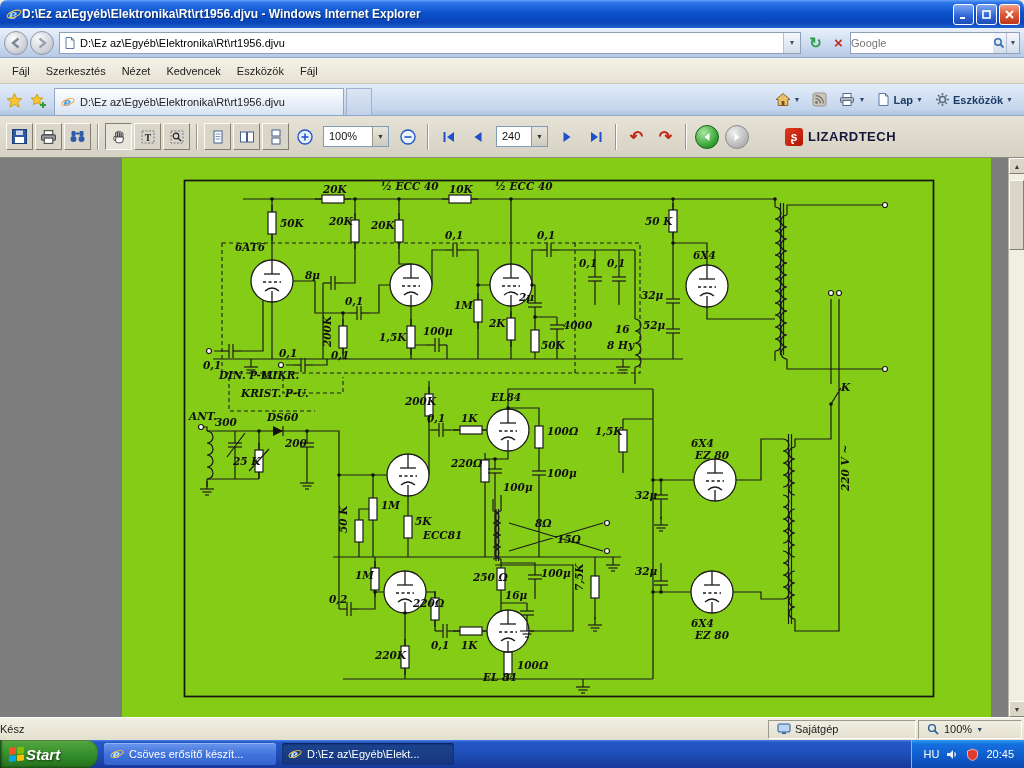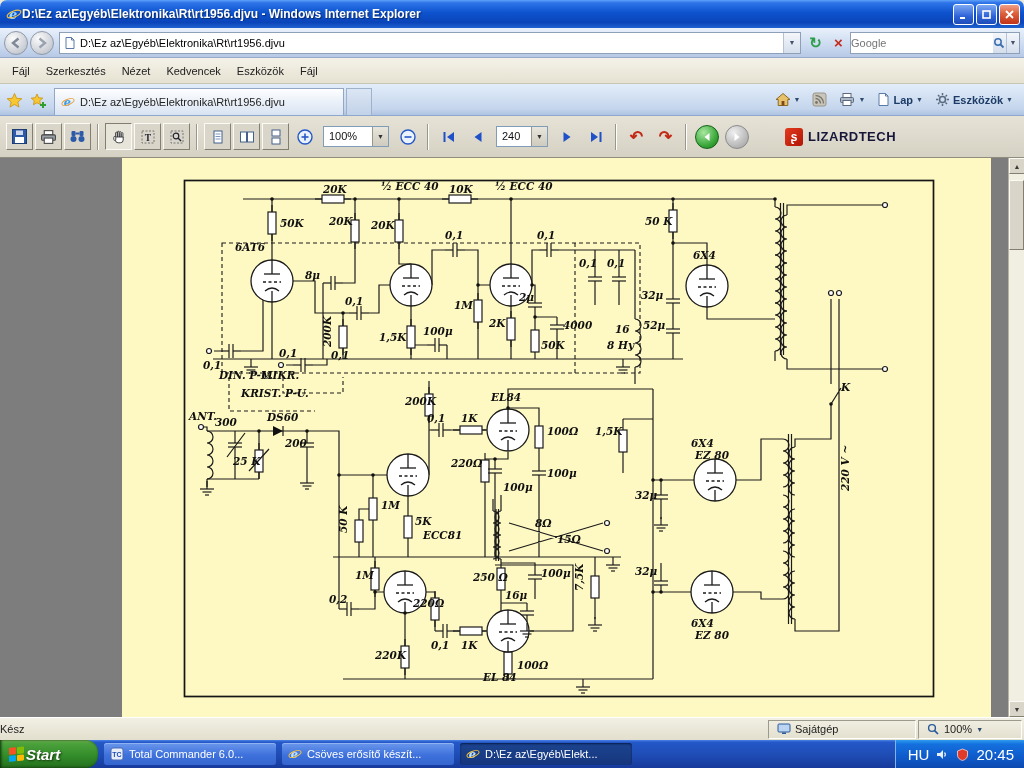--- a/index.html
+++ b/index.html
@@ -65,21 +65,21 @@
   .gcirc { width:24px; height:24px; border-radius:50%; display:flex; align-items:center; justify-content:center; margin:0 2px; }
   .gcirc.green { background:radial-gradient(circle at 35% 30%,#A8E8A0,#35A435 65%,#1E7A1E); border:1px solid #14621A; }
   .gcirc.gray  { background:radial-gradient(circle at 35% 30%,#EFEFEF,#B9B9B9 65%,#9C9C9C); border:1px solid #8A8A8A; }
   .lizard { display:flex; align-items:center; gap:5px; margin-left:26px; padding:3px 6px; }
   .lizard .mark { width:18px; height:18px; background:linear-gradient(135deg,#E43A1E,#B01505); border-radius:3px;
     display:flex; align-items:center; justify-content:center; color:#fff; font-weight:bold; font-size:12px; }
   .lizard .word { font-size:13px; font-weight:bold; letter-spacing:.5px; color:#16163A; }
 
   
   .content { height:559px; position:relative; background:#7D7D7D; }
-  .pagewhite { position:absolute; left:122px; top:0; width:869px; height:559px; background:#fef9c3; }
+  .pagewhite { position:absolute; left:122px; top:0; width:869px; height:559px; background:#84cc16; }
   .schwrap { position:absolute; left:61px; top:21px; width:752px; height:519px; }
   .vscroll { position:absolute; right:0; top:0; width:16px; height:559px; background:#F1EFE2; border-left:1px solid #B8B4A4; }
   .sbtn { width:16px; height:16px; background:#D9D5C9; border:1px solid; border-color:#FBFAF6 #827E70 #827E70 #FBFAF6;
     display:flex; align-items:center; justify-content:center; font-size:7px; color:#3A3A3A; }
   .sthumb { position:absolute; left:0; top:22px; width:15px; height:70px; background:#D9D5C9;
     border:1px solid; border-color:#FBFAF6 #827E70 #827E70 #FBFAF6; }
   .sdown { position:absolute; bottom:0; }
 
   
   .statusbar { height:23px; background:linear-gradient(180deg,#F2F0E4,#E2DFCE); border-top:1px solid #fff;
@@ -95,21 +95,21 @@
     background:linear-gradient(180deg,#7CBF5A 0%,#4CA23C 12%,#318A28 60%,#256F1E 100%);
     border-radius:0 12px 12px 0; box-shadow:1px 0 3px #0a2a08 inset; color:#fff;
     font-style:italic; font-weight:bold; font-size:15px; text-shadow:1px 1px 2px #1a3a10; }
   .taskbtn { height:22px; width:172px; margin-left:6px; display:flex; align-items:center; gap:5px; padding:0 6px;
     background:linear-gradient(180deg,#6A97EC,#3E71DC 55%,#3565CE); border-radius:3px;
     box-shadow:0 1px 0 #8FB2F2 inset; color:#fff; font-size:11px; }
   .taskbtn.active { background:linear-gradient(180deg,#1C448F,#16367E); box-shadow:0 1px 2px #081c4a inset; }
   .taskbtn .blabel { white-space:nowrap; overflow:hidden; text-overflow:ellipsis; }
   .tray { margin-left:auto; height:28px; display:flex; align-items:center; gap:7px; padding:0 10px 0 12px;
     background:linear-gradient(180deg,#2E9BF0 0%,#1470DE 15%,#0F5BCB 60%,#0C49B0 100%);
-    border-left:1px solid #7FB4F2; color:#fff; font-size:15px; }
+    border-left:1px solid #7FB4F2; color:#fff; font-size:11px; }
 
   
   #sch .w  { stroke:#1b1b1b; stroke-width:1.2; fill:none; }
   #sch .dash { stroke:#1b1b1b; stroke-width:1.1; fill:none; stroke-dasharray:4 3; }
   #sch .frame { stroke:#151515; stroke-width:1.7; fill:none; }
   #sch text { stroke:none; fill:#101010; font:italic 700 10.5px "DejaVu Serif", serif; }
   .icon-svg { display:block; }
 </style>
 </head>
 <body>
@@ -729,27 +729,20 @@
         <g transform="skewY(-6)">
           <rect x="1" y="2" width="7" height="7" rx="1" fill="#F35325"></rect>
           <rect x="9" y="2" width="7" height="7" rx="1" fill="#81BC06"></rect>
           <rect x="1" y="10" width="7" height="6" rx="1" fill="#05A6F0"></rect>
           <rect x="9" y="10" width="7" height="6" rx="1" fill="#FFBA08"></rect>
         </g>
       </svg>
       <span>Start</span>
     </div>
     <div class="taskbtn">
-      <svg width="14" height="14" viewBox="0 0 14 14">
-        <rect x="1" y="1" width="12" height="12" rx="2" fill="#E8EEF8" stroke="#4A6AAE"></rect>
-        <text x="7" y="10" text-anchor="middle" font-size="7" font-weight="bold" font-family="Liberation Sans, sans-serif" fill="#1C4CB8">TC</text>
-      </svg>
-      <span class="blabel">Total Commander 6.0...</span>
-    </div>
-    <div class="taskbtn">
       <svg width="14" height="14" viewBox="0 0 16 16">
         <text x="3" y="12.5" font-family="DejaVu Serif, serif" font-style="italic" font-weight="bold" font-size="13" fill="#BFE3FF">e</text>
         <ellipse cx="8" cy="8" rx="7.3" ry="3" fill="none" stroke="#F5C542" stroke-width="1.1" transform="rotate(-22 8 8)"></ellipse>
       </svg>
       <span class="blabel">Csöves erősítő készít...</span>
     </div>
     <div class="taskbtn active">
       <svg width="14" height="14" viewBox="0 0 16 16">
         <text x="3" y="12.5" font-family="DejaVu Serif, serif" font-style="italic" font-weight="bold" font-size="13" fill="#BFE3FF">e</text>
         <ellipse cx="8" cy="8" rx="7.3" ry="3" fill="none" stroke="#F5C542" stroke-width="1.1" transform="rotate(-22 8 8)"></ellipse>

